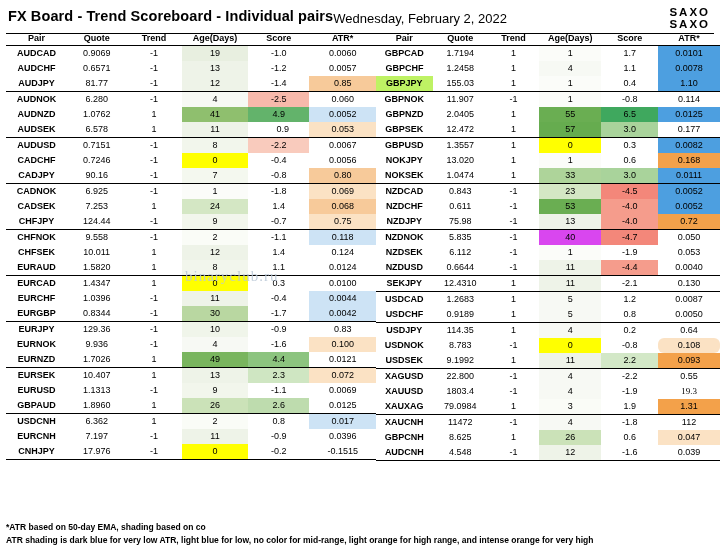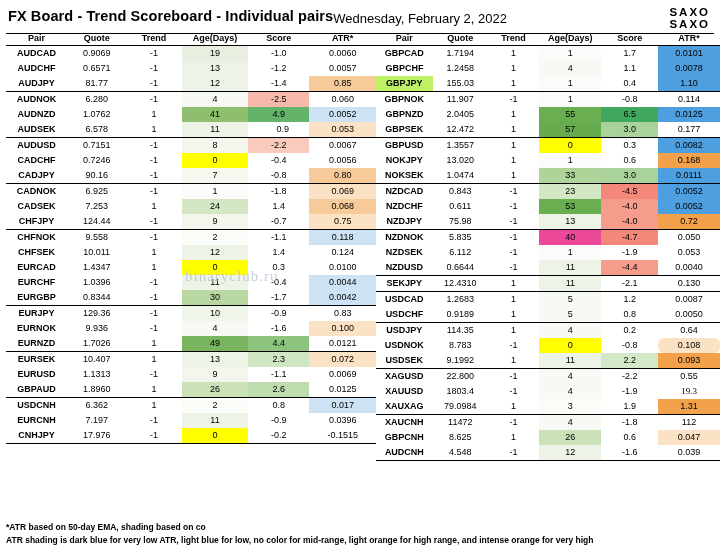--- a/index.html
+++ b/index.html
@@ -226,20 +226,28 @@
               <td class="" style="background: rgb(205, 227, 245);">0.118</td>
             </tr>
             <tr>
               <td class="pair" style="background: rgb(255, 255, 255);">CHFSEK</td>
               <td class="" style="background: rgb(255, 255, 255);">10.011</td>
               <td class="" style="background: rgb(255, 255, 255);">1</td>
               <td class="" style="background: rgb(238, 243, 232);">12</td>
               <td class="" style="background: rgb(255, 255, 255);">1.4</td>
               <td class="" style="background: rgb(255, 255, 255);">0.124</td>
             </tr>
+            <tr class="sep">
+              <td class="pair" style="background: rgb(255, 255, 255);">EURAUD</td>
+              <td class="" style="background: rgb(255, 255, 255);">1.5820</td>
+              <td class="" style="background: rgb(255, 255, 255);">1</td>
+              <td class="" style="background: rgb(242, 246, 236);">8</td>
+              <td class="" style="background: rgb(255, 255, 255);">1.1</td>
+              <td class="" style="background: rgb(255, 255, 255);">0.0124</td>
+            </tr>
             <tr>
               <td class="pair" style="background: rgb(255, 255, 255);">EURCAD</td>
               <td class="" style="background: rgb(255, 255, 255);">1.4347</td>
               <td class="" style="background: rgb(255, 255, 255);">1</td>
               <td class="" style="background: rgb(255, 255, 0);">0</td>
               <td class="" style="background: rgb(255, 255, 255);">0.3</td>
               <td class="" style="background: rgb(255, 255, 255);">0.0100</td>
             </tr>
             <tr>
               <td class="pair" style="background: rgb(255, 255, 255);">EURCHF</td>
@@ -447,21 +455,21 @@
               <td class="" style="background: rgb(255, 255, 255);">75.98</td>
               <td class="" style="background: rgb(255, 255, 255);">-1</td>
               <td class="" style="background: rgb(238, 243, 232);">13</td>
               <td class="" style="background: rgb(245, 156, 140);">-4.0</td>
               <td class="" style="background: rgb(243, 161, 74);">0.72</td>
             </tr>
             <tr>
               <td class="pair" style="background: rgb(255, 255, 255);">NZDNOK</td>
               <td class="" style="background: rgb(255, 255, 255);">5.835</td>
               <td class="" style="background: rgb(255, 255, 255);">-1</td>
-              <td class="" style="background: #ec4899;">40</td>
+              <td class="" style="background: #d946ef;">40</td>
               <td class="" style="background: rgb(243, 135, 122);">-4.7</td>
               <td class="" style="background: rgb(255, 255, 255);">0.050</td>
             </tr>
             <tr>
               <td class="pair" style="background: rgb(255, 255, 255);">NZDSEK</td>
               <td class="" style="background: rgb(255, 255, 255);">6.112</td>
               <td class="" style="background: rgb(255, 255, 255);">-1</td>
               <td class="" style="background: rgb(251, 252, 249);">1</td>
               <td class="" style="background: rgb(255, 255, 255);">-1.9</td>
               <td class="" style="background: rgb(255, 255, 255);">0.053</td>

